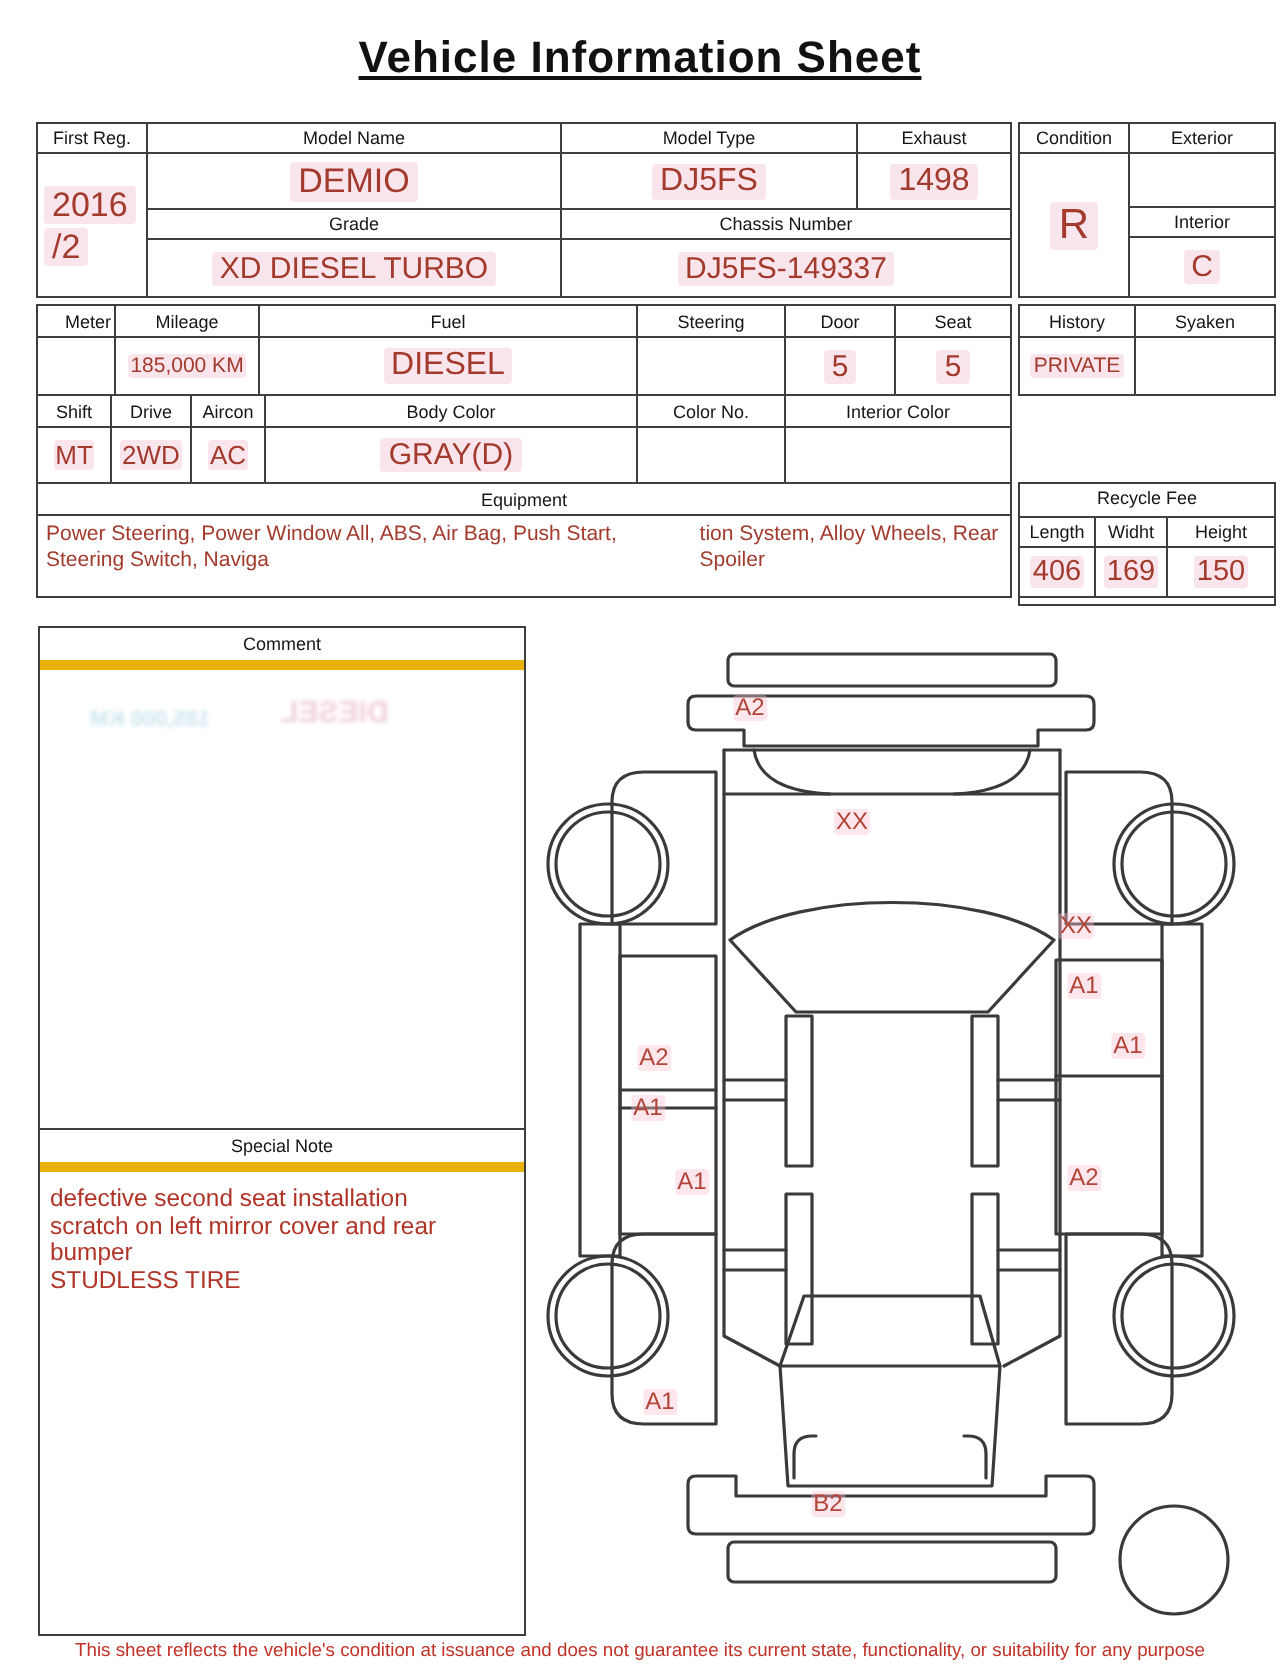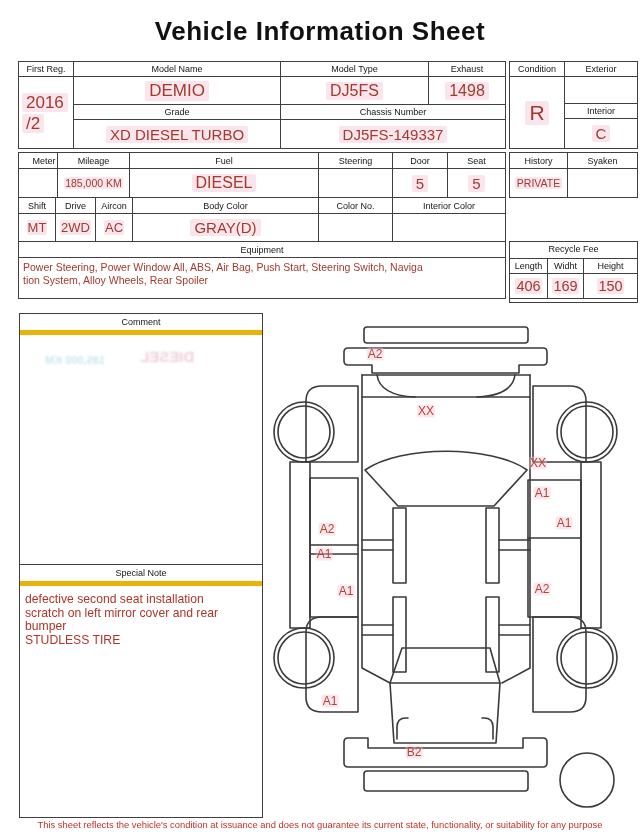--- a/index.html
+++ b/index.html
@@ -1,32 +1,32 @@
 <!DOCTYPE html>
 <html><head>
 <meta charset="utf-8">
 <style>
   html,body{margin:0;padding:0;background:#e8e8e8;}
   #page{position:relative;width:640px;height:835px;background:#ffffff;overflow:hidden;
         font-family:"Liberation Sans",sans-serif;color:#1a1a1a;}
   #title{position:absolute;top:16px;left:0;width:640px;text-align:center;
-         font-size:26px;font-weight:600;letter-spacing:.5px;color:#111;}
+         font-size:22px;font-weight:600;letter-spacing:.5px;color:#111;text-decoration:underline;}
   .cell{position:absolute;box-sizing:border-box;border:1px solid #3f3f3f;background:#fff;
         display:flex;align-items:center;justify-content:center;overflow:hidden;}
   .hdr{font-size:9px;color:#151515;}
   .val{color:#a23b2d;}
   .hl{background:rgba(247,203,218,.5);padding:0 4px;border-radius:2px;white-space:nowrap;}
   .f21{font-size:21px}.f17{font-size:17px}.f16{font-size:16px}.f15{font-size:15px}
   .f14{font-size:14.5px}.f13{font-size:13px}.f11{font-size:10.5px}
   .stack{flex-direction:column;align-items:flex-start;justify-content:center;padding-left:3px;}
   .stack .hl{margin:1px 0;font-size:17px;line-height:19px;}
   .labelled{flex-direction:column;justify-content:flex-start;margin-top:44px;}
   .labelled .lab{font-size:9px;margin-top:2px;color:#151515;}
   .labelled .big{flex:1;display:flex;align-items:center;}
-  .textblock{align-items:flex-start;justify-content:flex-start;flex-direction:column;
+  .textblock{align-items:flex-start;justify-content:flex-start;flex-direction:row;
              padding:3px 4px;font-size:10.5px;line-height:13px;color:#a23b2d;}
   .box{position:absolute;box-sizing:border-box;border:1px solid #3f3f3f;background:#fff;}
   .boxhead{height:16px;border-bottom:5px solid #eab308;display:flex;align-items:center;
            justify-content:center;font-size:9px;color:#151515;}
   .notes{padding:7px 4px 0 5px;font-size:12.2px;line-height:13.5px;color:#b03528;}
   .notes div{white-space:nowrap;}
   .ghost{position:absolute;transform:scaleX(-1);filter:blur(1px);font-weight:bold;
          font-size:15px;pointer-events:none;}
   #diagram{position:absolute;left:265px;top:315px;width:375px;height:500px;}
   .dmg{position:absolute;transform:translate(-50%,-50%);font-size:12px;color:#b2453a;

